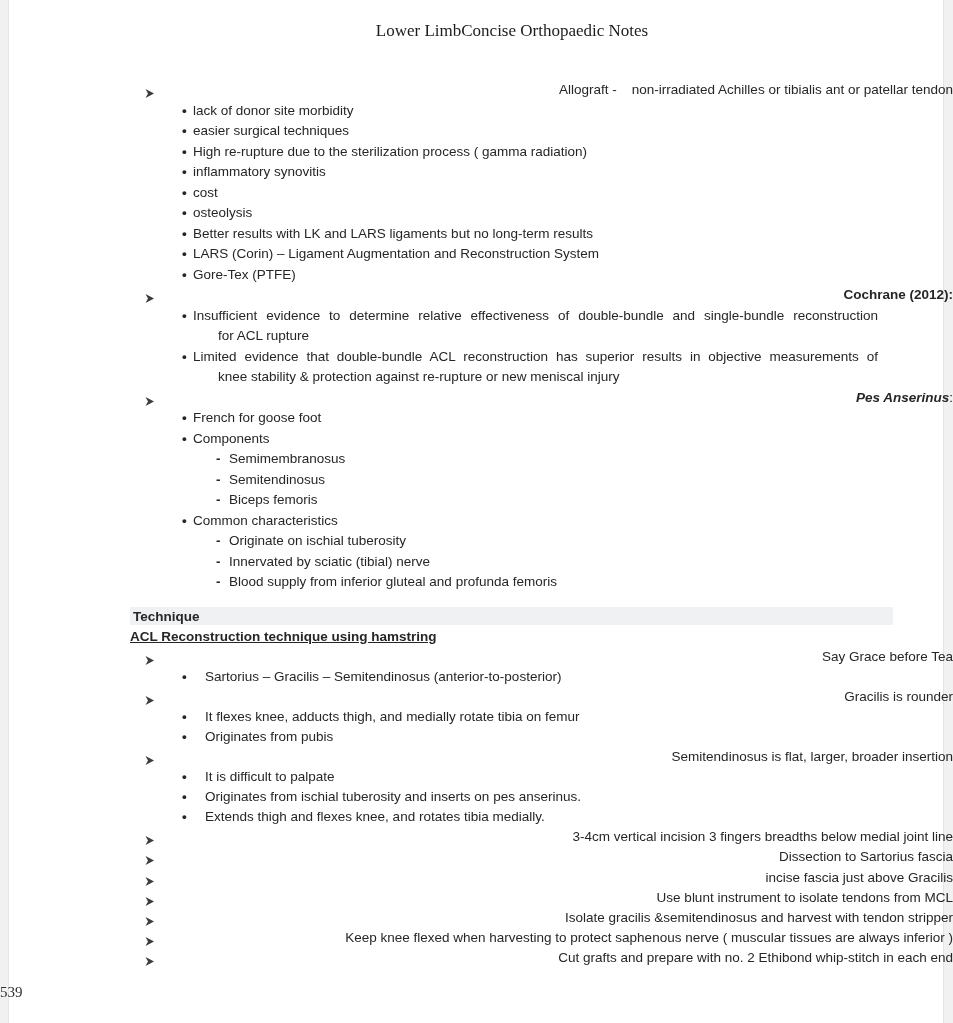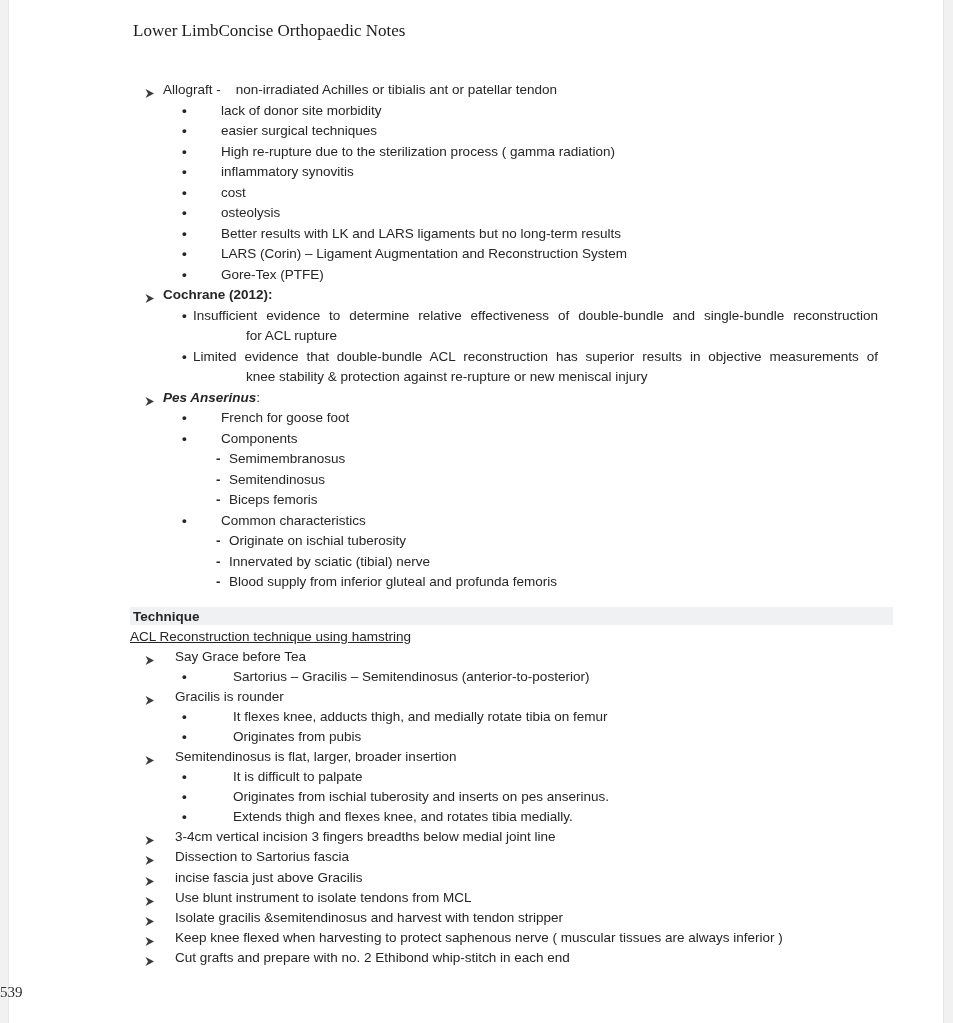--- a/index.html
+++ b/index.html
@@ -9,53 +9,53 @@
     position:relative;overflow:hidden;
     font-family:"Liberation Sans",sans-serif;
     color:#262626;
   }
   .edge{position:absolute;top:0;bottom:0;background:#f1f1f2;}
   .edge-left{left:0;width:8px;border-right:1px solid #e7e7e8;}
   .edge-right{right:0;width:9px;border-left:1px solid #e4e4e6;}
 
   .page-header{
     position:absolute;top:21px;left:133px;right:62px;
-    display:flex;justify-content:flex-start;
+    display:flex;justify-content:center;
     font-family:"Liberation Serif",serif;font-size:17px;color:#1c1c1c;
   }
 
   .content{position:absolute;top:80px;left:0;right:0;}
 
   .row{position:relative;font-size:13.5px;line-height:20.5px;}
   #list-b .row{line-height:20.1px;padding-left:12px;}
 
   .line{white-space:pre;}
-  .kind-arrow  .line{padding-left:163px;}
-  .kind-bullet .line{padding-left:193px;margin-left:28px;}
+  .kind-arrow  .line{padding-left:163px;text-align:right;}
+  .kind-bullet .line{padding-left:193px;}
   .kind-dash   .line{padding-left:229px;}
   .kind-bullet .line.cont{padding-left:218px;}
   .line.just{
     white-space:normal;padding-left:0;
     margin-left:193px;width:685px;
     text-align:justify;text-align-last:justify;
   }
 
   .marker{position:absolute;top:0;}
   .kind-arrow  .marker{left:144px;top:5px;}
   .kind-bullet .marker{left:182px;font-weight:700;}
   .kind-dash   .marker{left:216px;font-weight:700;}
 
   .section-bar{margin:14px 8px 0 130px;width:763px;height:18px;}
   .section-bar .bar-label{
     font-weight:700;font-size:13.5px;line-height:18px;
     padding-left:3px;display:inline-block;
   }
   .subheading{
     margin:2px 0 0 130px;
-    font-weight:400;font-size:13.5px;line-height:20px;
+    font-weight:700;font-size:13.5px;line-height:20px;
     text-decoration:underline;
   }
 
   .page-number{
     position:absolute;top:984px;left:0;right:0;text-align:left;
     font-family:"Liberation Serif",serif;font-size:15px;color:#2e2e2e;
   }
 </style>
 </head>
 <body style="color: rgb(38, 38, 38);">

